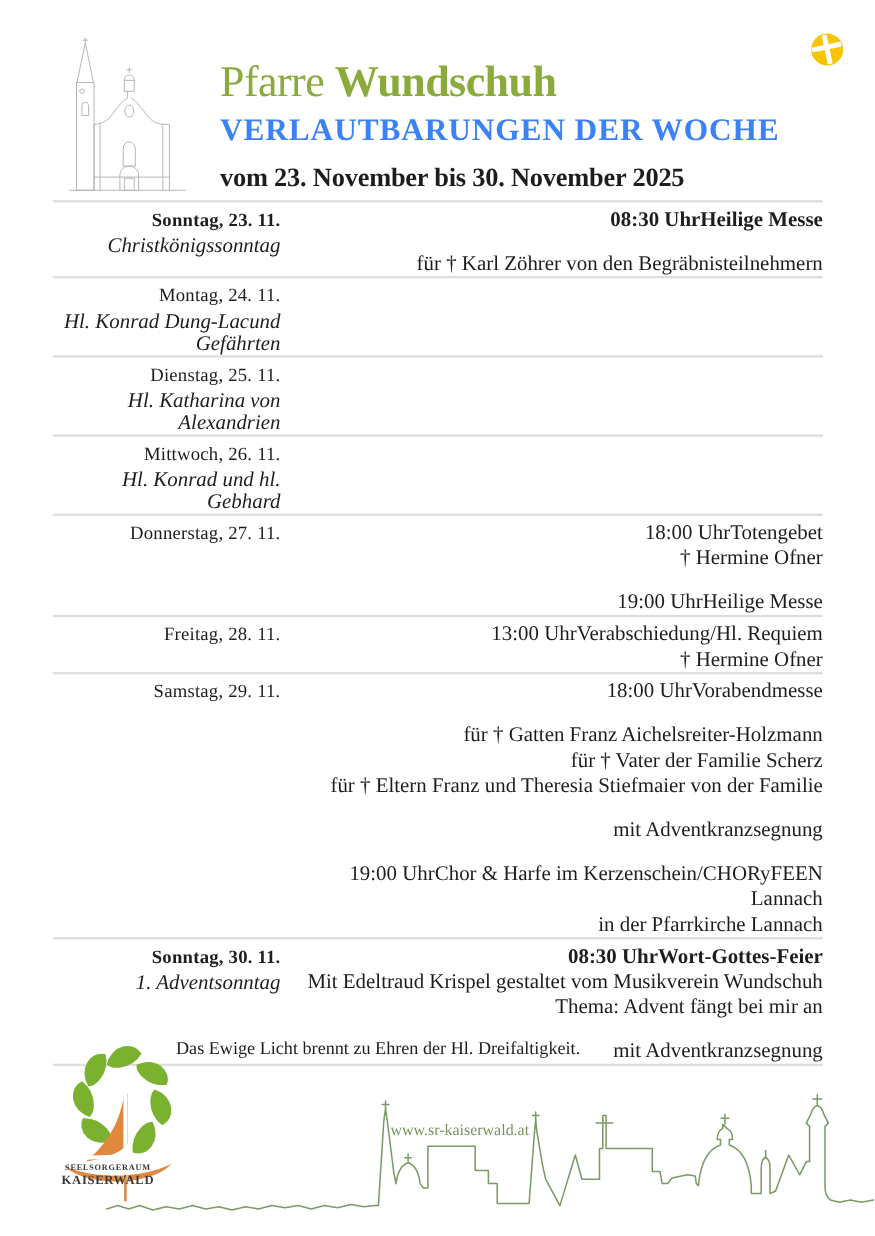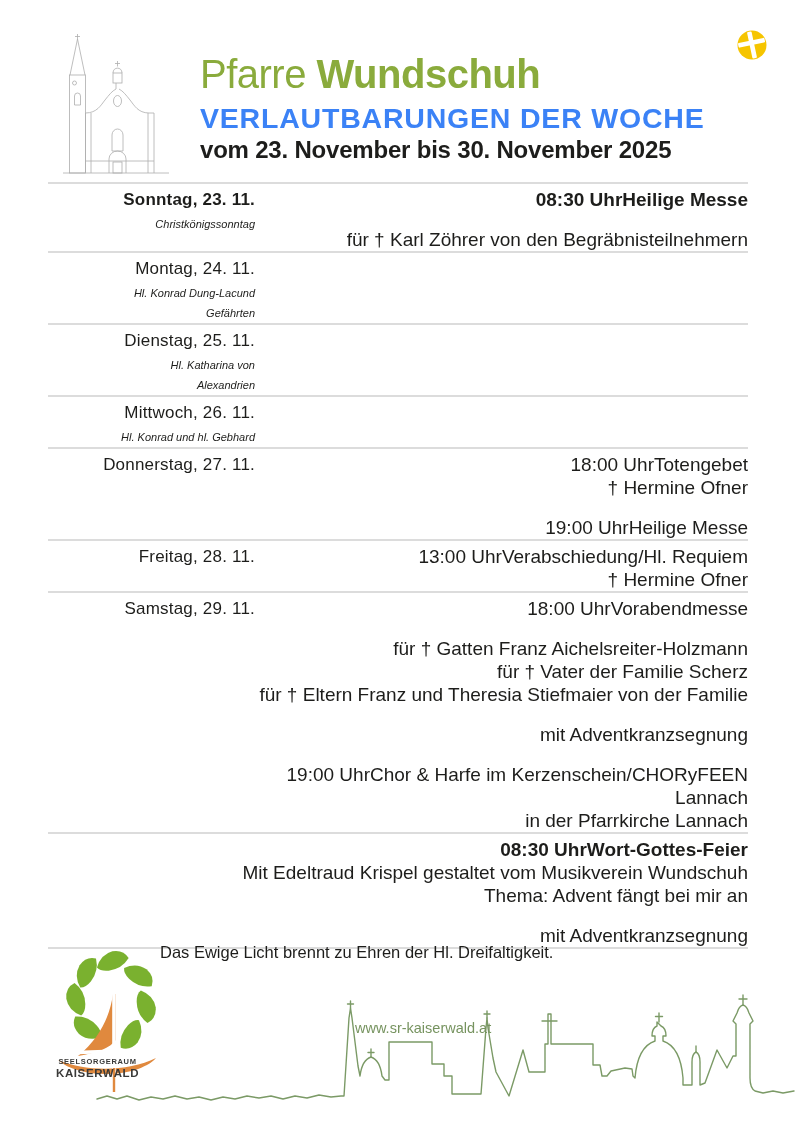--- a/index.html
+++ b/index.html
@@ -1,38 +1,38 @@
 <!DOCTYPE html>
 <html><head>
 <meta charset="utf-8">
 <style>
   html,body { margin:0; padding:0; background:#ffffff; }
   .page {
     position:relative; width:795px; height:1124px; background:#ffffff;
-    font-family:Liberation Sans, sans-serif; color:#1d1d1b; overflow:hidden;
+    font-family:Liberation Serif, serif; color:#1d1d1b; overflow:hidden;
   }
   
   .church-art { position:absolute; left:55px; top:33px; width:125px; height:148px; }
   .badge { position:absolute; left:736px; top:29px; width:32px; height:32px; }
   .brand { position:absolute; left:200px; top:52px; width:560px; }
   .brand-title { font-size:40px; line-height:44px; color:#8aab3c; letter-spacing:-0.5px; }
   .brand-title .light { font-weight:normal; }
   .brand-title .strong { font-weight:bold; }
   .brand-sub { margin-top:7px; font-size:28.5px; line-height:31px; font-weight:bold; letter-spacing:0.8px; color:#3b82f6; }
-  .brand-date { margin-top:2px; font-size:24px; line-height:28px; font-weight:bold; letter-spacing:-0.2px; color:#1d1d1b; }
+  .brand-date { margin-top:14px; font-size:24px; line-height:28px; font-weight:bold; letter-spacing:-0.2px; color:#1d1d1b; }
   
   .schedule { position:absolute; left:48px; top:182px; width:700px;text-align:right; }
   .row { display:flex; border-top:2px solid #dcdcdc; box-sizing:border-box; padding:4px 0 0 9px; }
   .row:last-child { border-bottom:2px solid #dcdcdc; }
   .r0{min-height:68px}.r1{min-height:68px}.r2{min-height:69px}.r3{min-height:50px}
   .r4{min-height:90px}.r5{min-height:50px}.r6{min-height:238px}.r7{min-height:113px}
   .day-col { width:198px; flex:none; }
   .day { font-size:17px; line-height:23px; letter-spacing:0.2px; }
   .sunday .day { font-weight:bold; }
-  .feast { font-style:italic; font-size:11px; line-height:20px; margin-top:3px; white-space:pre-line; }
+  .feast { font-style:italic; font-size:19px; line-height:20px; margin-top:3px; white-space:pre-line; }
   .content-col { flex:1; font-size:19px; }
   .line { line-height:23px; }
   .event .time { display:inline-block; width:93px; }
   .bold-event { font-weight:bold; }
   .spacer { height:17px; }
   
   .notice { position:absolute; left:160px; top:941px; font-size:16.5px; line-height:23px; }
   .kw-logo-art { position:absolute; left:50px; top:948px; width:118px; height:150px; }
   .kw-logo-text { position:absolute; left:56px; top:1057px; color:#3a3a39; line-height:10px; }
   .kw-logo-text .l1 { font-size:7.5px; font-weight:bold; letter-spacing:0.7px; display:block;text-align:center; }
@@ -169,20 +169,24 @@
         <div class="spacer"></div>
         <div class="line event">
           <span class="time">19:00 Uhr</span><span>Chor &amp; Harfe im Kerzenschein/CHORyFEEN</span>
         </div>
         <div class="line">Lannach</div>
         <div class="line">in der Pfarrkirche Lannach</div>
       </div>
     </div>
 
     <div class="row r7 sunday">
+      <div class="day-col">
+        <div class="day">Sonntag, 30. 11.</div>
+        <div class="feast">1. Adventsonntag</div>
+      </div>
       <div class="content-col">
         <div class="line event bold-event">
           <span class="time">08:30 Uhr</span><span>Wort-Gottes-Feier</span>
         </div>
         <div class="line">Mit Edeltraud Krispel gestaltet vom Musikverein Wundschuh</div>
         <div class="line">Thema: Advent fängt bei mir an</div>
         <div class="spacer"></div>
         <div class="line">mit Adventkranzsegnung</div>
       </div>
     </div>

